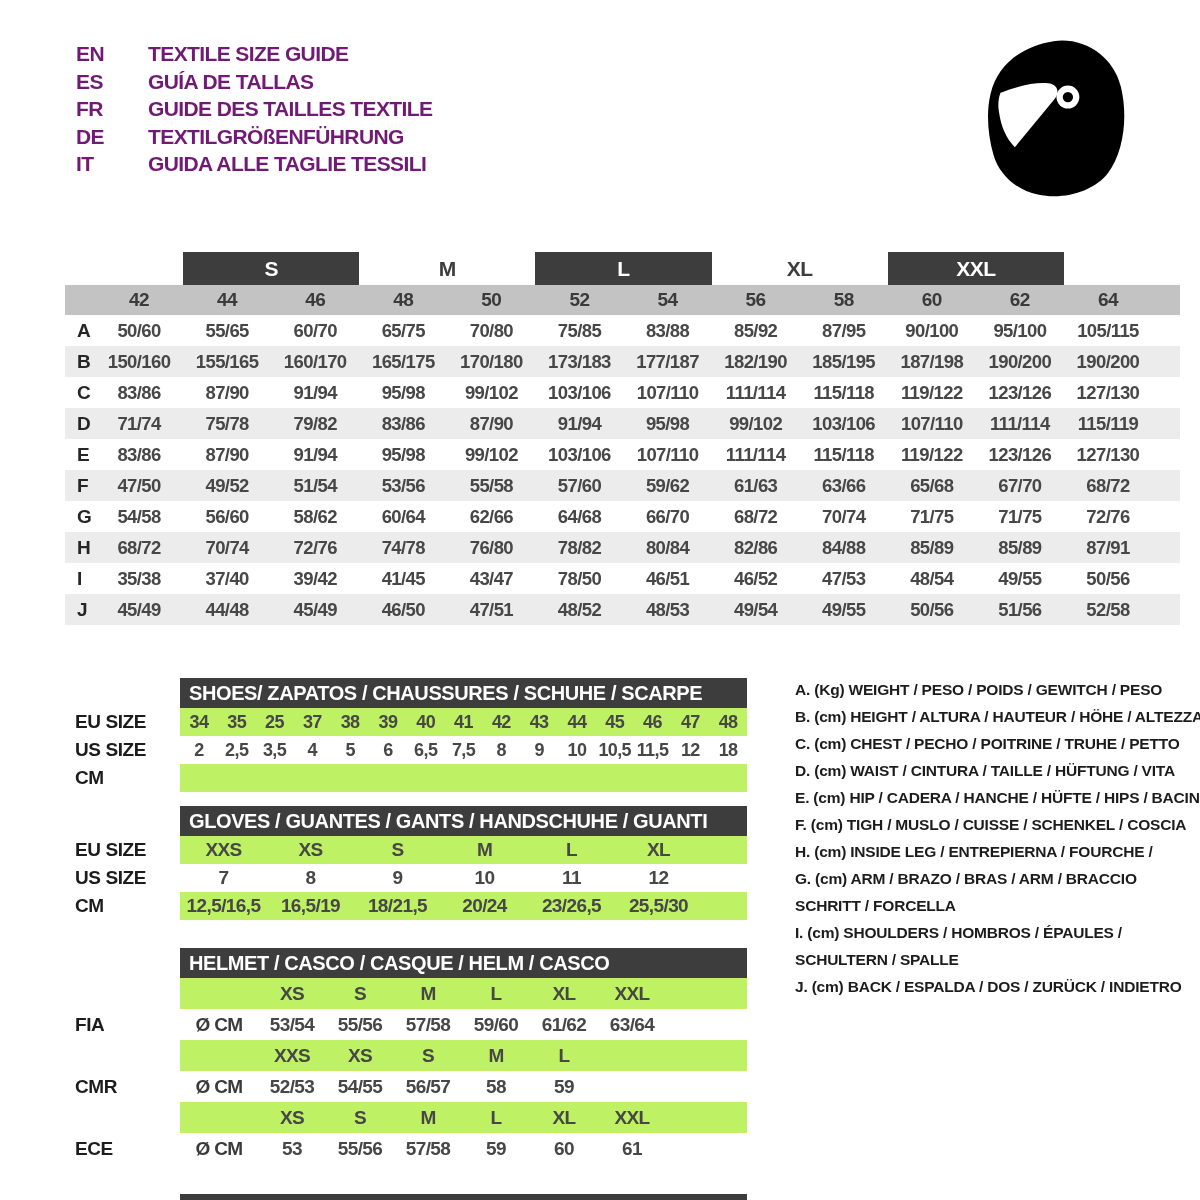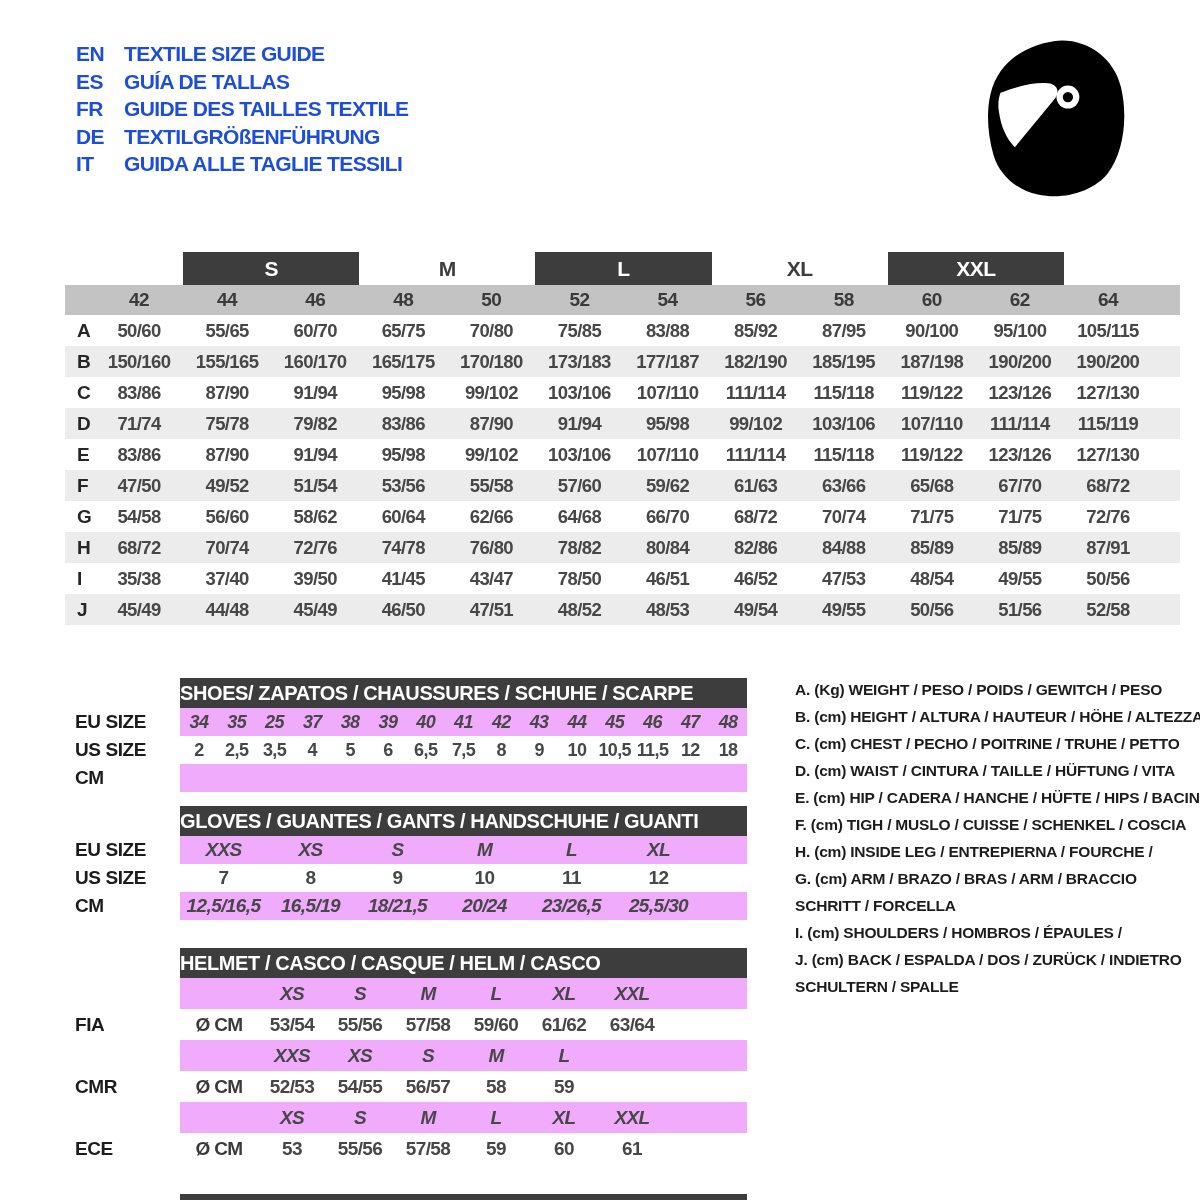--- a/index.html
+++ b/index.html
@@ -3,43 +3,43 @@
 <meta charset="utf-8">
 <style>
   html,body{margin:0;padding:0;}
   body{
     width:1200px;height:1200px;background:#fff;position:relative;overflow:hidden;
     font-family:"Liberation Sans",sans-serif;font-weight:bold;color:#3f3f3f;
     -webkit-font-smoothing:antialiased;
   }
   
   .lang-list{position:absolute;left:76px;top:40px;}
-  .lang-row{display:flex;font-size:21px;line-height:27.5px;color:#1d4ed8;letter-spacing:-0.6px;}
+  .lang-row{display:flex;font-size:21px;line-height:27.5px;color:#701a75;letter-spacing:-0.6px;gap:24px;}
   .lang-code{width:48px;}
   .helmet-icon{position:absolute;left:976px;top:34px;}
   
   .textile{position:absolute;left:65px;top:252px;width:1115px;}
   .grid14{display:grid;grid-template-columns:30px repeat(12,1fr) 28px;}
   .band-row{height:33px;}
   .band{display:flex;align-items:center;justify-content:center;font-size:21px;letter-spacing:-0.5px;}
   .band-dark{background:#3d3d3d;color:#ffffff;}
   .band-plain{color:#3d3d3d;}
   .num-row{height:30px;background:#c3c3c3;}
   .ncell{display:flex;align-items:center;justify-content:center;font-size:19px;color:#3a3a3a;letter-spacing:-0.5px;}
   .trow{height:31px;}
   .rstripe{background:#ececec;}
   .tletter{display:flex;align-items:center;padding-left:12px;font-size:19px;color:#262626;}
   .tcell{display:flex;align-items:center;justify-content:center;font-size:18.5px;color:#474747;letter-spacing:-0.6px;}
   
   .lower-sec{position:absolute;left:75px;width:672px;}
   #shoes{top:678px;} #gloves{top:806px;} #helmet{top:948px;}
   .lrow{display:flex;}
   .lrow-label{width:105px;display:flex;align-items:center;font-size:19px;color:#1c1c1c;letter-spacing:-0.4px;}
-  .sub-title{width:567px;height:30px;background:#3d3d3d;color:#fff;font-size:20px;display:flex;align-items:center;box-sizing:border-box;letter-spacing:-0.4px;}
-  .stripe-bg{background:#f0abfc;font-style:italic;}
+  .sub-title{width:567px;height:30px;background:#3d3d3d;color:#fff;font-size:20px;display:flex;align-items:center;padding-left:9px;box-sizing:border-box;letter-spacing:-0.4px;}
+  .stripe-bg{background:#bef264;}
   .cells{width:567px;box-sizing:border-box;}
   .cells15{display:grid;grid-template-columns:repeat(15,1fr);height:28px;}
   .cells6{display:grid;grid-template-columns:repeat(6,87px) 1fr;height:28px;}
   .hgrid{display:grid;grid-template-columns:78px repeat(6,68px) 1fr;height:31px;}
   .lcell{display:flex;align-items:center;justify-content:center;color:#474747;letter-spacing:-0.6px;}
   .fs17{font-size:17px;margin-top:40px;} .fs18{font-size:18px;} .fs19{font-size:19px;}
   .unit-cell{justify-content:center;color:#3a3a3a;}
   
   .legend{position:absolute;left:795px;top:676px;width:400px;}
   .leg-line{font-size:15.5px;line-height:27px;color:#1c1c1c;letter-spacing:-0.2px;white-space:nowrap;}
@@ -222,21 +222,21 @@
         <div class="tcell">82/86</div>
         <div class="tcell">84/88</div>
         <div class="tcell">85/89</div>
         <div class="tcell">85/89</div>
         <div class="tcell">87/91</div>
       </div>
       <div class="trow grid14">
         <div class="tletter">I</div>
         <div class="tcell">35/38</div>
         <div class="tcell">37/40</div>
-        <div class="tcell">39/50</div>
+        <div class="tcell">39/42</div>
         <div class="tcell">41/45</div>
         <div class="tcell">43/47</div>
         <div class="tcell">78/50</div>
         <div class="tcell">46/51</div>
         <div class="tcell">46/52</div>
         <div class="tcell">47/53</div>
         <div class="tcell">48/54</div>
         <div class="tcell">49/55</div>
         <div class="tcell">50/56</div>
       </div>
@@ -446,17 +446,17 @@
     <div class="leg-line">A. (Kg) WEIGHT / PESO / POIDS / GEWITCH / PESO</div>
     <div class="leg-line">B. (cm) HEIGHT / ALTURA / HAUTEUR / HÖHE / ALTEZZA</div>
     <div class="leg-line">C. (cm) CHEST / PECHO / POITRINE / TRUHE / PETTO</div>
     <div class="leg-line">D. (cm) WAIST / CINTURA / TAILLE / HÜFTUNG / VITA</div>
     <div class="leg-line">E. (cm) HIP / CADERA / HANCHE / HÜFTE / HIPS / BACINO</div>
     <div class="leg-line">F. (cm) TIGH / MUSLO / CUISSE / SCHENKEL / COSCIA</div>
     <div class="leg-line">H. (cm) INSIDE LEG / ENTREPIERNA / FOURCHE /</div>
     <div class="leg-line">G. (cm) ARM / BRAZO / BRAS / ARM / BRACCIO</div>
     <div class="leg-line">SCHRITT / FORCELLA</div>
     <div class="leg-line">I. (cm) SHOULDERS / HOMBROS / ÉPAULES /</div>
+    <div class="leg-line">SCHULTERN / SPALLE</div>
     <div class="leg-line">J. (cm) BACK / ESPALDA / DOS / ZURÜCK / INDIETRO</div>
-    <div class="leg-line">SCHULTERN / SPALLE</div>
   </div>
 
 <div class="bottom-band"></div>
 
 </body></html>

